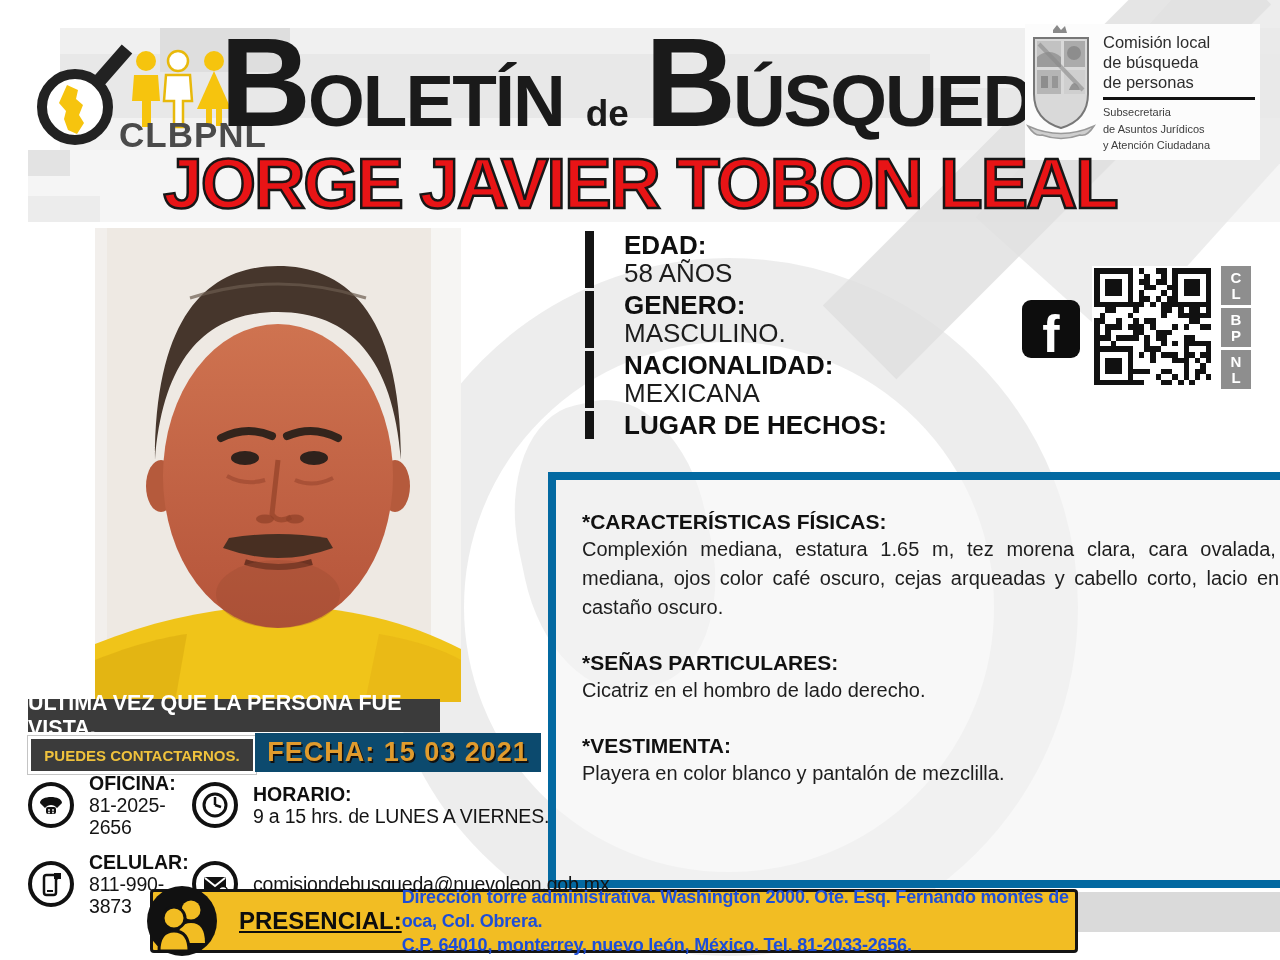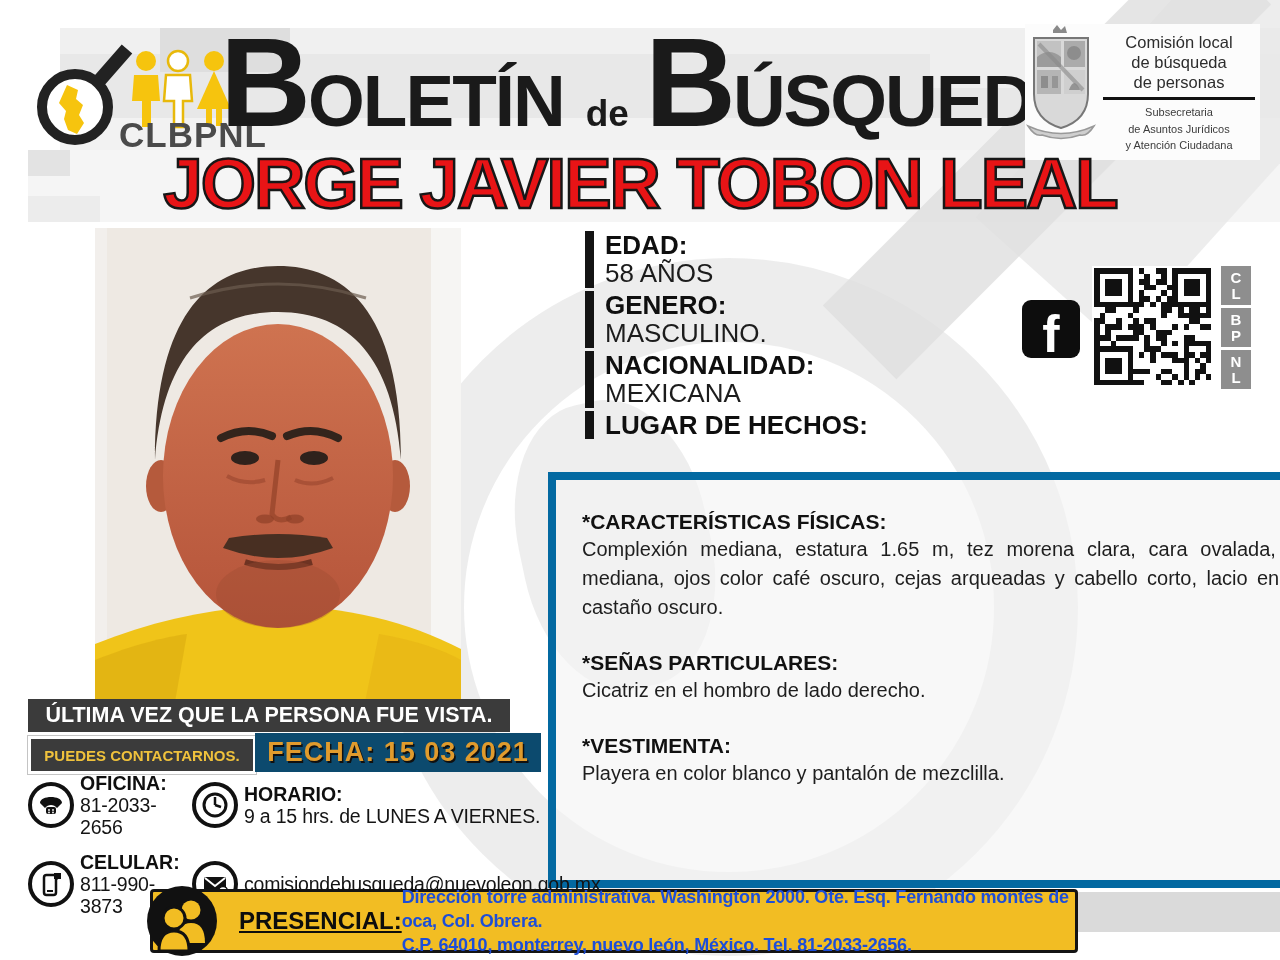--- a/index.html
+++ b/index.html
@@ -21,37 +21,37 @@
   .hdr-band-bottom{left:60px;top:118px;width:1220px;height:32px;background:#f2f2f2;}
   .hdr-block1{left:160px;top:28px;width:130px;height:44px;background:#dedede;}
   .hdr-block2{left:930px;top:30px;width:100px;height:58px;background:#efefef;}
   .name-band{left:28px;top:150px;width:1252px;height:72px;background:#f5f5f5;}
   .name-block1{left:28px;top:150px;width:42px;height:26px;background:#e3e3e3;}
   .name-block2{left:28px;top:196px;width:72px;height:26px;background:#ececec;}
   .foot-strip{left:1078px;top:892px;width:202px;height:40px;background:#dadada;}
 
   
   .org-panel{left:1025px;top:24px;width:235px;height:136px;background:#fcfcfc;display:flex;}
-  .org-text{padding:8px 0 0 6px;text-align:center;}
+  .org-text{padding:8px 0 0 6px;}
   .org-name div{font-size:16.5px;line-height:20px;color:#2d2d2d;}
   .org-div{width:152px;border-top:3px solid #111;margin:5px 0 4px;}
   .org-sub div{font-size:11px;line-height:16.5px;color:#3c3c3c;}
 
   .title-row{left:268px;top:20px;width:768px;height:132px;display:flex;justify-content:center;
              align-items:baseline;white-space:nowrap;}
   .t-big{font-size:126px;font-weight:bold;letter-spacing:-3px;line-height:1;}
   .t-mid{font-size:73px;font-weight:bold;letter-spacing:-2px;line-height:1;}
   .t-de{font-size:37px;font-weight:bold;margin:0 16px 0 22px;line-height:1;}
 
   .person-name{left:20px;top:149px;width:1240px;text-align:center;font-size:71px;font-weight:bold;
                letter-spacing:-2px;color:#e81416;-webkit-text-stroke:2.5px #171717;line-height:70px;}
 
   
   .details{left:585px;top:231px;width:430px;}
-  .field{border-left:9px solid #141414;padding-left:11px;margin-bottom:3px;}
+  .field{border-left:9px solid #141414;padding-left:30px;margin-bottom:3px;}
   .field .lbl{font-size:26px;font-weight:bold;line-height:28px;color:#0f0f0f;}
   .field .val{font-size:26px;line-height:29px;color:#1c1c1c;}
 
   
   .fb{left:1022px;top:300px;width:58px;height:58px;background:#0d0d0d;border-radius:9px;
       display:flex;align-items:flex-end;justify-content:center;color:#fff;
       font-size:52px;font-weight:bold;line-height:0.88;overflow:hidden;}
   .qr{left:1092px;top:266px;width:123px;height:123px;background:#fff;padding:2px;box-sizing:border-box;
       display:grid;grid-template-columns:repeat(21,5.6px);grid-template-rows:repeat(21,5.6px);}
   .qr div{width:5.6px;height:5.6px;}
@@ -60,32 +60,32 @@
   .qr-tab{background:#8e8e8e;height:39px;display:flex;flex-direction:column;align-items:center;
           justify-content:center;color:#fff;font-weight:bold;font-size:15px;line-height:16px;}
 
   
   .char-box{left:548px;top:472px;width:818px;height:416px;box-sizing:border-box;
             background:rgba(243,243,243,0.62);border:8px solid #0369a1;padding:28px 26px;}
   .char-title{font-size:21px;font-weight:bold;line-height:27px;color:#111;}
   .char-text{font-size:20px;line-height:29px;color:#1e1e1e;text-align:justify;margin-bottom:27px;}
 
   
-  .seen-bar{left:28px;top:699px;width:482px;height:33px;background:#3b3b3b;color:#fff;
+  .seen-bar{left:28px;top:699px;width:412px;height:33px;background:#3b3b3b;color:#fff;
             font-size:21.5px;font-weight:bold;display:flex;align-items:center;justify-content:center;}
   .puedes{left:28px;top:736px;width:222px;height:32px;background:#3b3b3b;border:3px solid #fff;
           box-shadow:0 0 0 1px #c4c4c4;color:#f0c23c;font-size:15px;font-weight:bold;
           display:flex;align-items:center;justify-content:center;}
   .fecha{left:255px;top:733px;width:286px;height:39px;background:#0c4a6e;color:#e09b2d;
          font-size:27px;font-weight:bold;letter-spacing:1px;display:flex;align-items:center;
          justify-content:center;text-shadow:1.5px 1.5px 0 #101010;}
 
   .contact{left:28px;top:772px;width:545px;display:grid;grid-template-columns:164px 1fr;
            row-gap:13px;}
-  .c-cell{display:flex;align-items:center;gap:6px;}
+  .c-cell{display:flex;align-items:center;gap:15px;}
   .c-icon{width:46px;height:46px;min-width:46px;border:4px solid #111;border-radius:50%;
           box-sizing:border-box;display:flex;align-items:center;justify-content:center;background:#fff;}
   .c-lbl{font-size:19.5px;font-weight:bold;line-height:22px;color:#0f0f0f;}
   .c-val{font-size:19.5px;line-height:22px;color:#141414;letter-spacing:-0.2px;}
 
   
   .pres-bar{left:150px;top:889px;width:928px;height:64px;box-sizing:border-box;background:#f2bd23;
             border:3px solid #141414;border-radius:4px;display:flex;align-items:center;}
   .pres-label{margin-left:86px;font-size:24px;font-weight:bold;color:#0d0d0d;white-space:nowrap;text-decoration:underline;}
   .pres-addr{font-size:18px;font-weight:bold;letter-spacing:-0.2px;
@@ -705,21 +705,21 @@
             <path d="M3,12 C3,4 25,4 25,12 L20,17 C17,13 11,13 8,17 Z" fill="#111"></path>
             <rect x="9" y="16" width="10" height="7" rx="2" fill="#111"></rect>
             <circle cx="12" cy="19" r="0.9" fill="#fff"></circle>
             <circle cx="16" cy="19" r="0.9" fill="#fff"></circle>
             <circle cx="12" cy="21.5" r="0.9" fill="#fff"></circle>
             <circle cx="16" cy="21.5" r="0.9" fill="#fff"></circle>
           </svg>
       </span>
       <span>
         <div class="c-lbl">OFICINA:</div>
-        <div class="c-val">81-2033-2656</div>
+        <div class="c-val">81-2025-2656</div>
       </span>
     </div>
     <div class="c-cell">
       <span class="c-icon">
         <svg width="30" height="30" viewBox="0 0 30 30">
             <circle cx="15" cy="15" r="11" fill="none" stroke="#111" stroke-width="3"></circle>
             <line x1="15" y1="15" x2="15" y2="7" stroke="#111" stroke-width="2.5"></line>
             <line x1="15" y1="15" x2="21" y2="17" stroke="#111" stroke-width="2.5"></line>
           </svg>
       </span>

